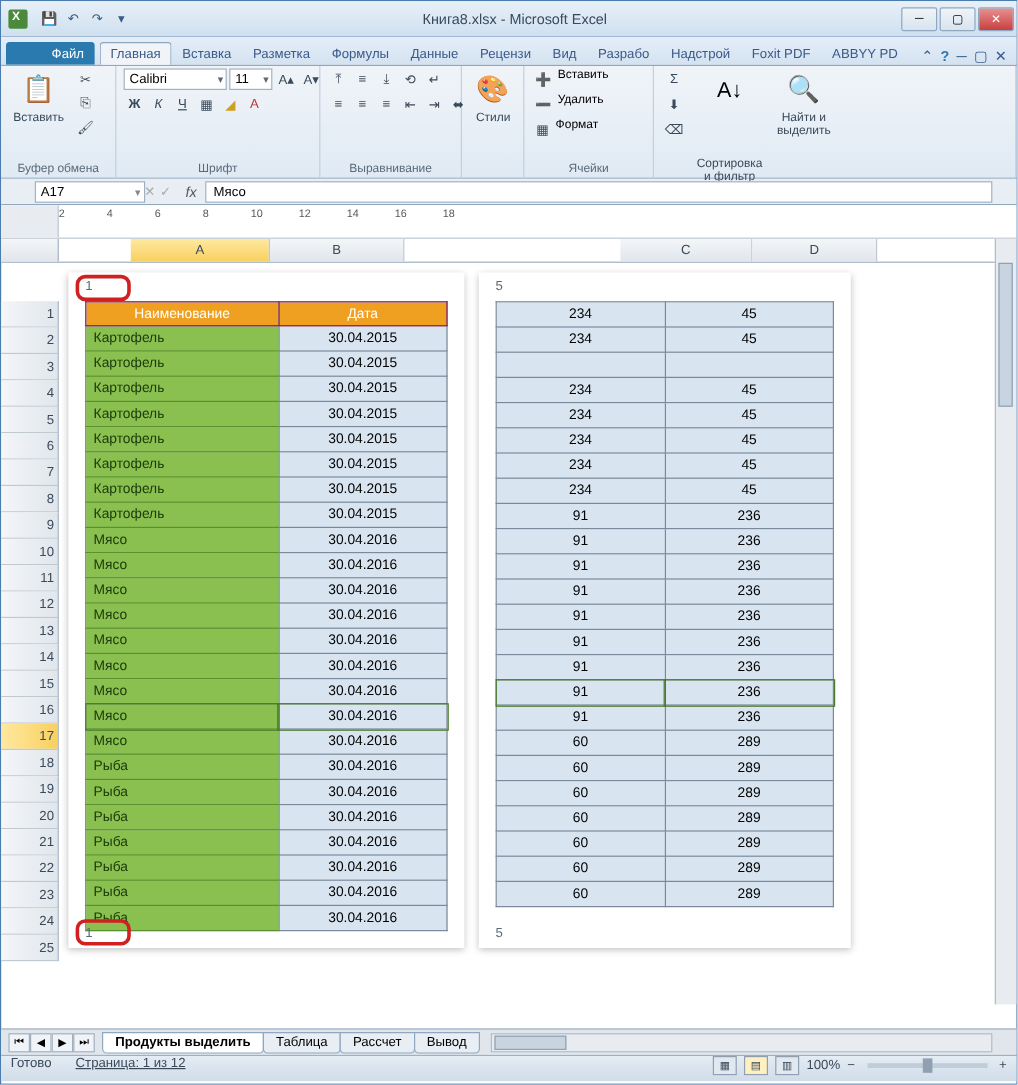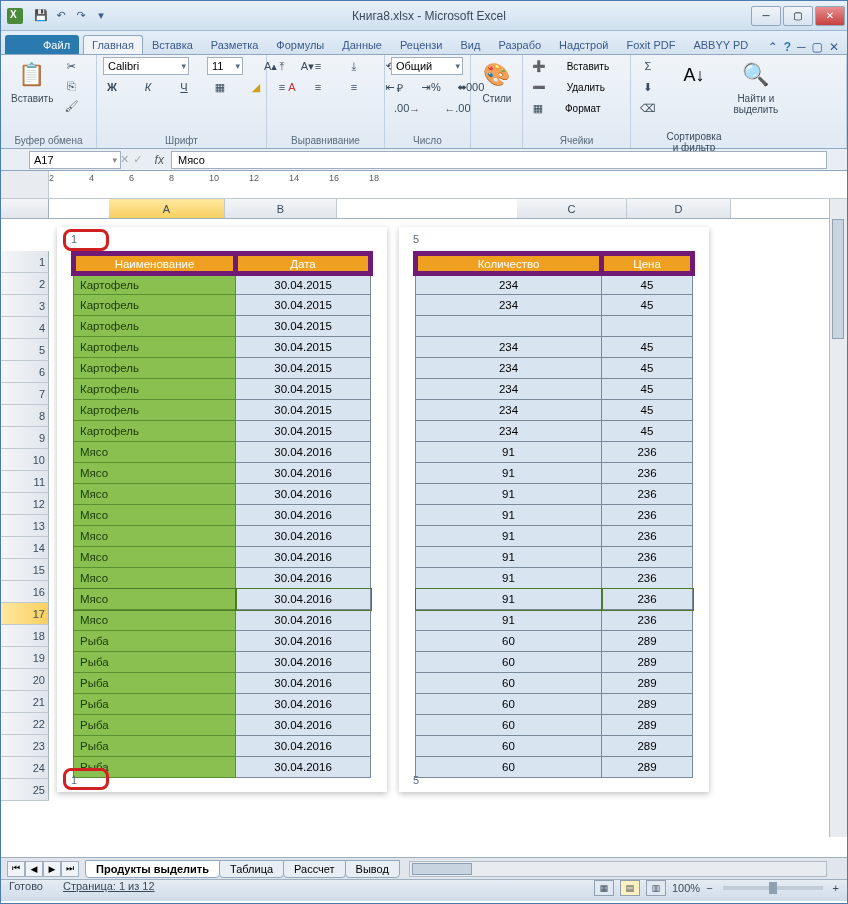--- a/index.html
+++ b/index.html
@@ -26,21 +26,21 @@
 .rtab-right span { font-size:12px; color:#3a5a8a; cursor:pointer;}
 
 .ribbon-body { height:94px; background:linear-gradient(#f0f4f8,#e0eaF4); border-bottom:1px solid #8fa8c0; display:flex;}
 .rgroup { border-right:1px solid #c0d0e0; padding:2px 6px 2px 6px; display:flex; flex-direction:column; justify-content:space-between;}
 .rgroup-content { display:flex; gap:4px; flex:1; align-items:flex-start;}
 .rgroup-label { font-size:10px; color:#5a6a7a; text-align:center; padding-top:2px;}
 .big-btn { display:flex; flex-direction:column; align-items:center; gap:2px; padding:2px 4px; cursor:pointer;}
 .big-btn .icon { width:32px; height:32px; display:flex; align-items:center; justify-content:center; font-size:22px;}
 .big-btn .lbl { font-size:10px; color:#3a4a5a; text-align:center;}
 .small-col { display:flex; flex-direction:column; gap:2px; justify-content:flex-start;}
-.srow { display:flex; gap:18px; align-items:center;}
+.srow { display:flex; gap:2px; }
 .sbtn { min-width:18px; height:18px; border:1px solid transparent; display:flex; align-items:center; justify-content:center; font-size:11px; color:#3a4a5a; cursor:pointer; padding:0 2px;}
 .combo { height:18px; border:1px solid #a0b0c0; background:#fff; font-size:11px; padding:0 14px 0 4px; position:relative; display:inline-flex; align-items:center;}
 .combo::after { content:"▾"; position:absolute; right:2px; font-size:9px; color:#5a6a7a;}
 
 
 .fbar { height:22px; border-bottom:1px solid #8fa8c0; display:flex; align-items:center; background:#e8eef4;}
 .name-box { width:92px; height:18px; border:1px solid #a0b0c0; background:#fff; margin-left:28px; font-size:11px; padding:0 4px; display:flex; align-items:center; position:relative;}
 .name-box::after{content:"▾"; position:absolute; right:3px; font-size:9px; color:#888;}
 .fbar .fx { margin:0 8px; font-size:12px; font-style:italic; color:#5a5a5a;}
 .formula-input { flex:1; height:18px; border:1px solid #a0b0c0; background:#fff; font-size:11px; padding:0 6px; display:flex; align-items:center; margin-right:20px;}
@@ -65,21 +65,21 @@
 .pages { position:absolute; left:48px; top:0; right:0; display:flex; gap:12px; padding:8px 8px;}
 .page { background:#fff; box-shadow:0 2px 6px rgba(0,0,0,.25); padding:24px 14px 14px 14px; position:relative;}
 .page1 { width:330px;}
 .page2 { width:310px;}
 .page-num { position:absolute; font-size:11px; color:#5a6a7a;}
 .page-num.top { top:6px; left:14px;}
 .page-num.bot { bottom:6px; left:14px;}
 .callout { position:absolute; border:3px solid #d02020; border-radius:8px; width:46px; height:22px;}
 
 .data-table { width:100%; border-collapse:collapse; font-size:11.5px;}
-.data-table th { background:#f0a020; color:#fff; font-weight:normal; height:20px; border:5px solid #701a75;}
+.data-table th { background:#f0a020; color:#fff; font-weight:normal; height:20px; border:1px solid #701a75;}
 .data-table td { border:1px solid #7a8a9a; height:21px; padding:0 6px;}
 .name-cell { background:#8ac050; color:#1a3a0a; border-color:#5a9030 !important;}
 .date-cell, .num-cell { background:#d8e4f0; text-align:center;}
 .sel-row td { outline:1px solid #4a7a2a;}
 
 
 .sheet-bar { height:22px; background:#e0e6ec; border-top:1px solid #9fb0c0; display:flex; align-items:center;}
 .sheet-nav { display:flex; gap:0; margin-left:6px;}
 .sheet-nav .nb { width:18px; height:16px; border:1px solid #a0b0c0; background:#f0f4f8; font-size:9px; display:flex; align-items:center; justify-content:center;}
 .sheet-tabs { display:flex; margin-left:6px;}
@@ -187,35 +187,20 @@
         <div class="srow">
           <div class="sbtn">≡</div>
           <div class="sbtn">≡</div>
           <div class="sbtn">≡</div>
           <div class="sbtn">⇤</div>
           <div class="sbtn">⇥</div>
           <div class="sbtn">⬌</div>
         </div>
       </div>
       <div class="rgroup-label">Выравнивание</div>
-    </div>
-    <div class="rgroup" style="width:86px;">
-      <div class="rgroup-content" style="flex-direction:column; gap:3px;">
-        <div class="combo" style="width:72px;">Общий</div>
-        <div class="srow">
-          <div class="sbtn">₽</div>
-          <div class="sbtn">%</div>
-          <div class="sbtn">000</div>
-        </div>
-        <div class="srow">
-          <div class="sbtn">.00→</div>
-          <div class="sbtn">←.00</div>
-        </div>
-      </div>
-      <div class="rgroup-label">Число</div>
     </div>
     <div class="rgroup" style="width:52px;">
       <div class="rgroup-content">
         <div class="big-btn">
           <div class="icon">🎨</div>
           <div class="lbl">Стили</div>
         </div>
       </div>
       <div class="rgroup-label"></div>
     </div>
@@ -433,24 +418,20 @@
             </tbody>
           </table>
         <div class="page-num bot">1</div>
         <div class="callout" style="bottom:2px; left:6px;"></div>
       </div>
       <div class="page page2">
         <div class="page-num top">5</div>
         <table class="data-table" id="table-right">
             <tbody>
               <tr>
-                <th>Количество</th>
-                <th>Цена</th>
-              </tr>
-              <tr>
                 <td class="num-cell">234</td>
                 <td class="num-cell">45</td>
               </tr>
               <tr>
                 <td class="num-cell">234</td>
                 <td class="num-cell">45</td>
               </tr>
               <tr>
                 <td class="num-cell"></td>
                 <td class="num-cell"></td>

